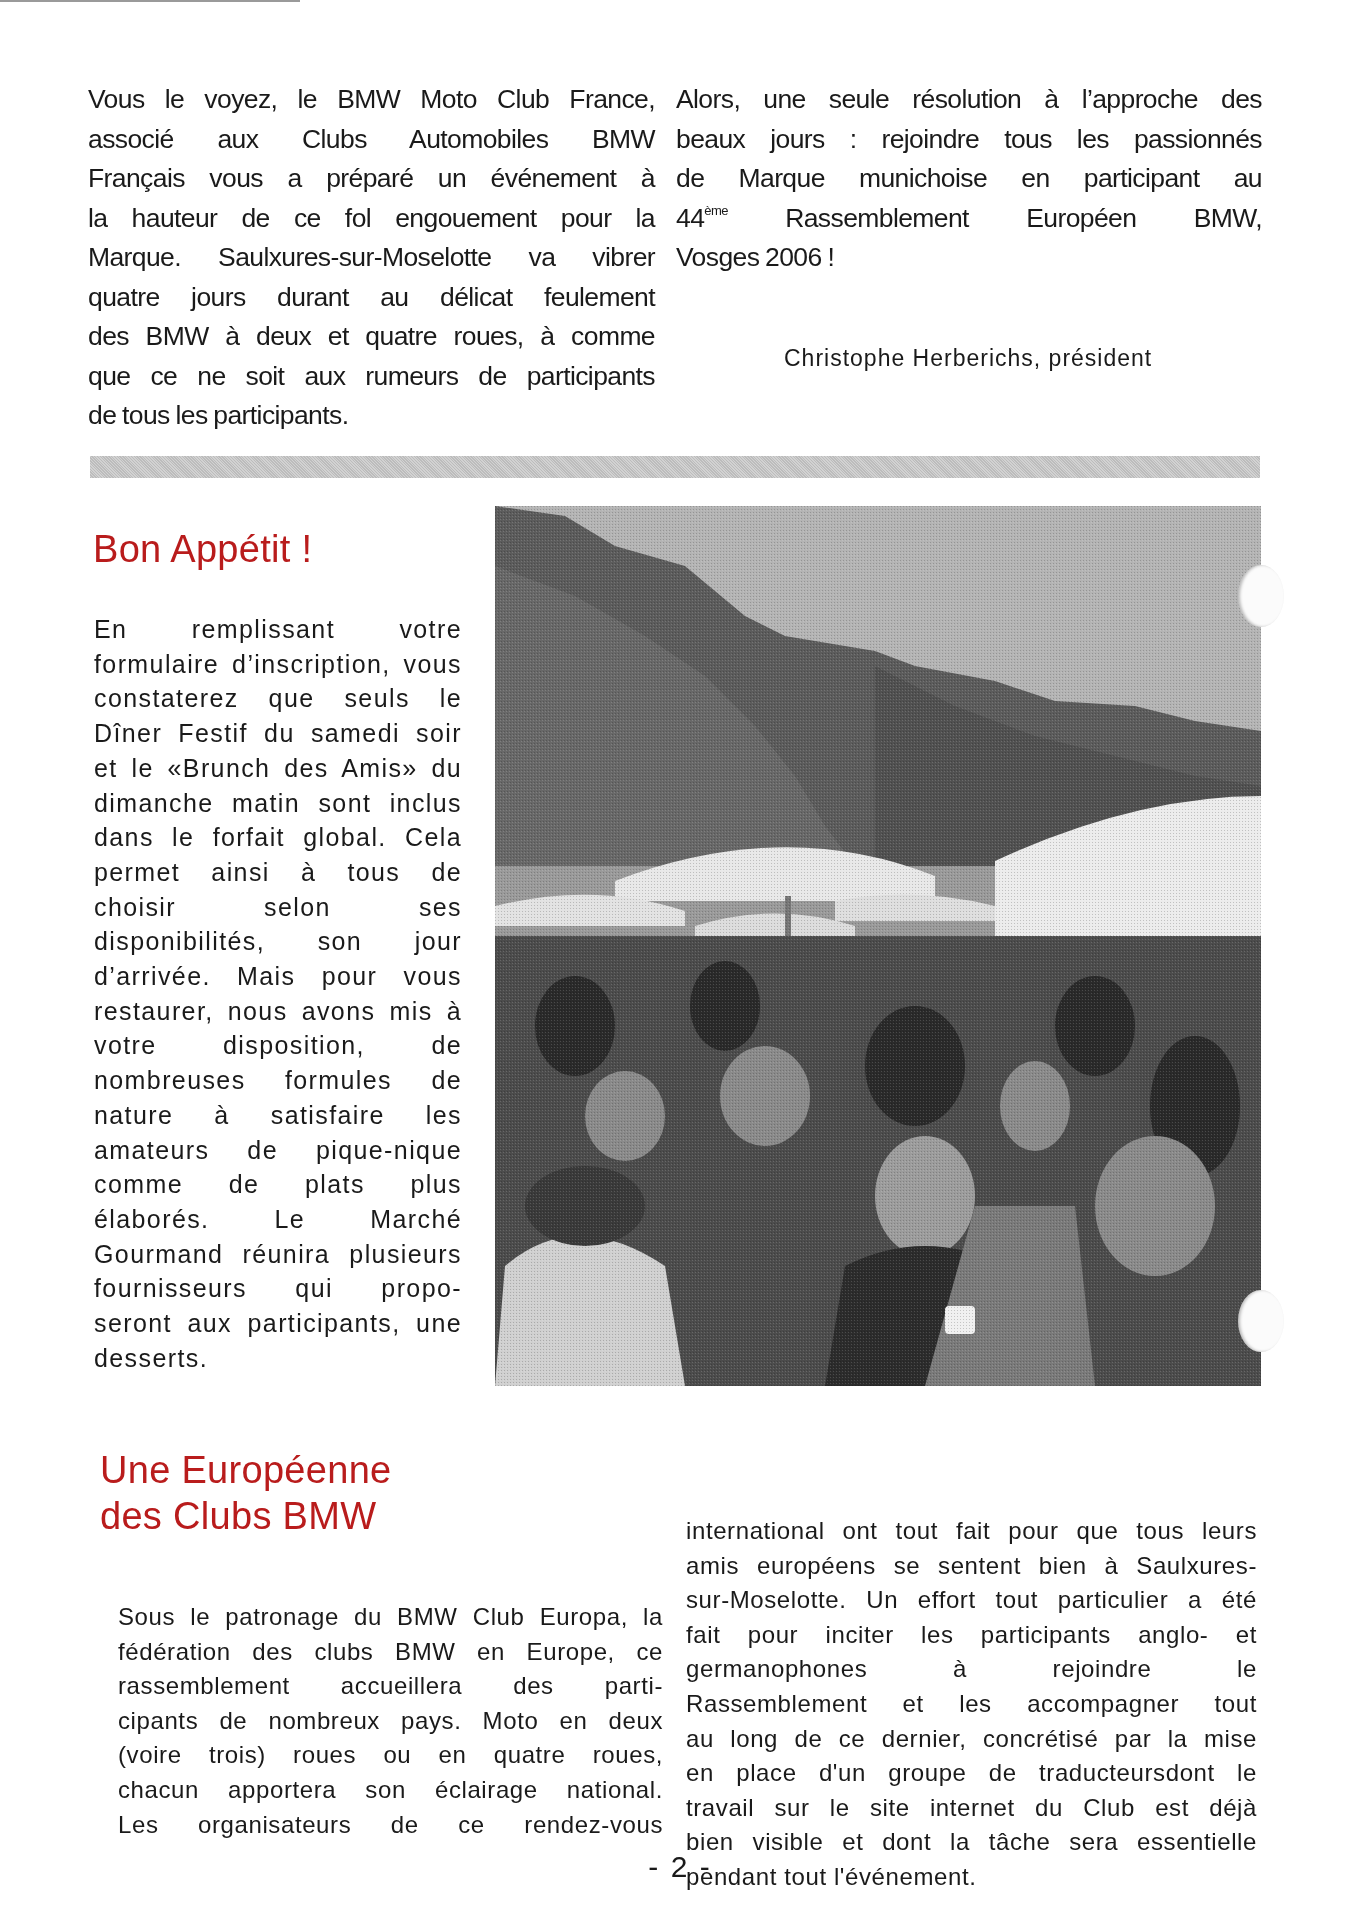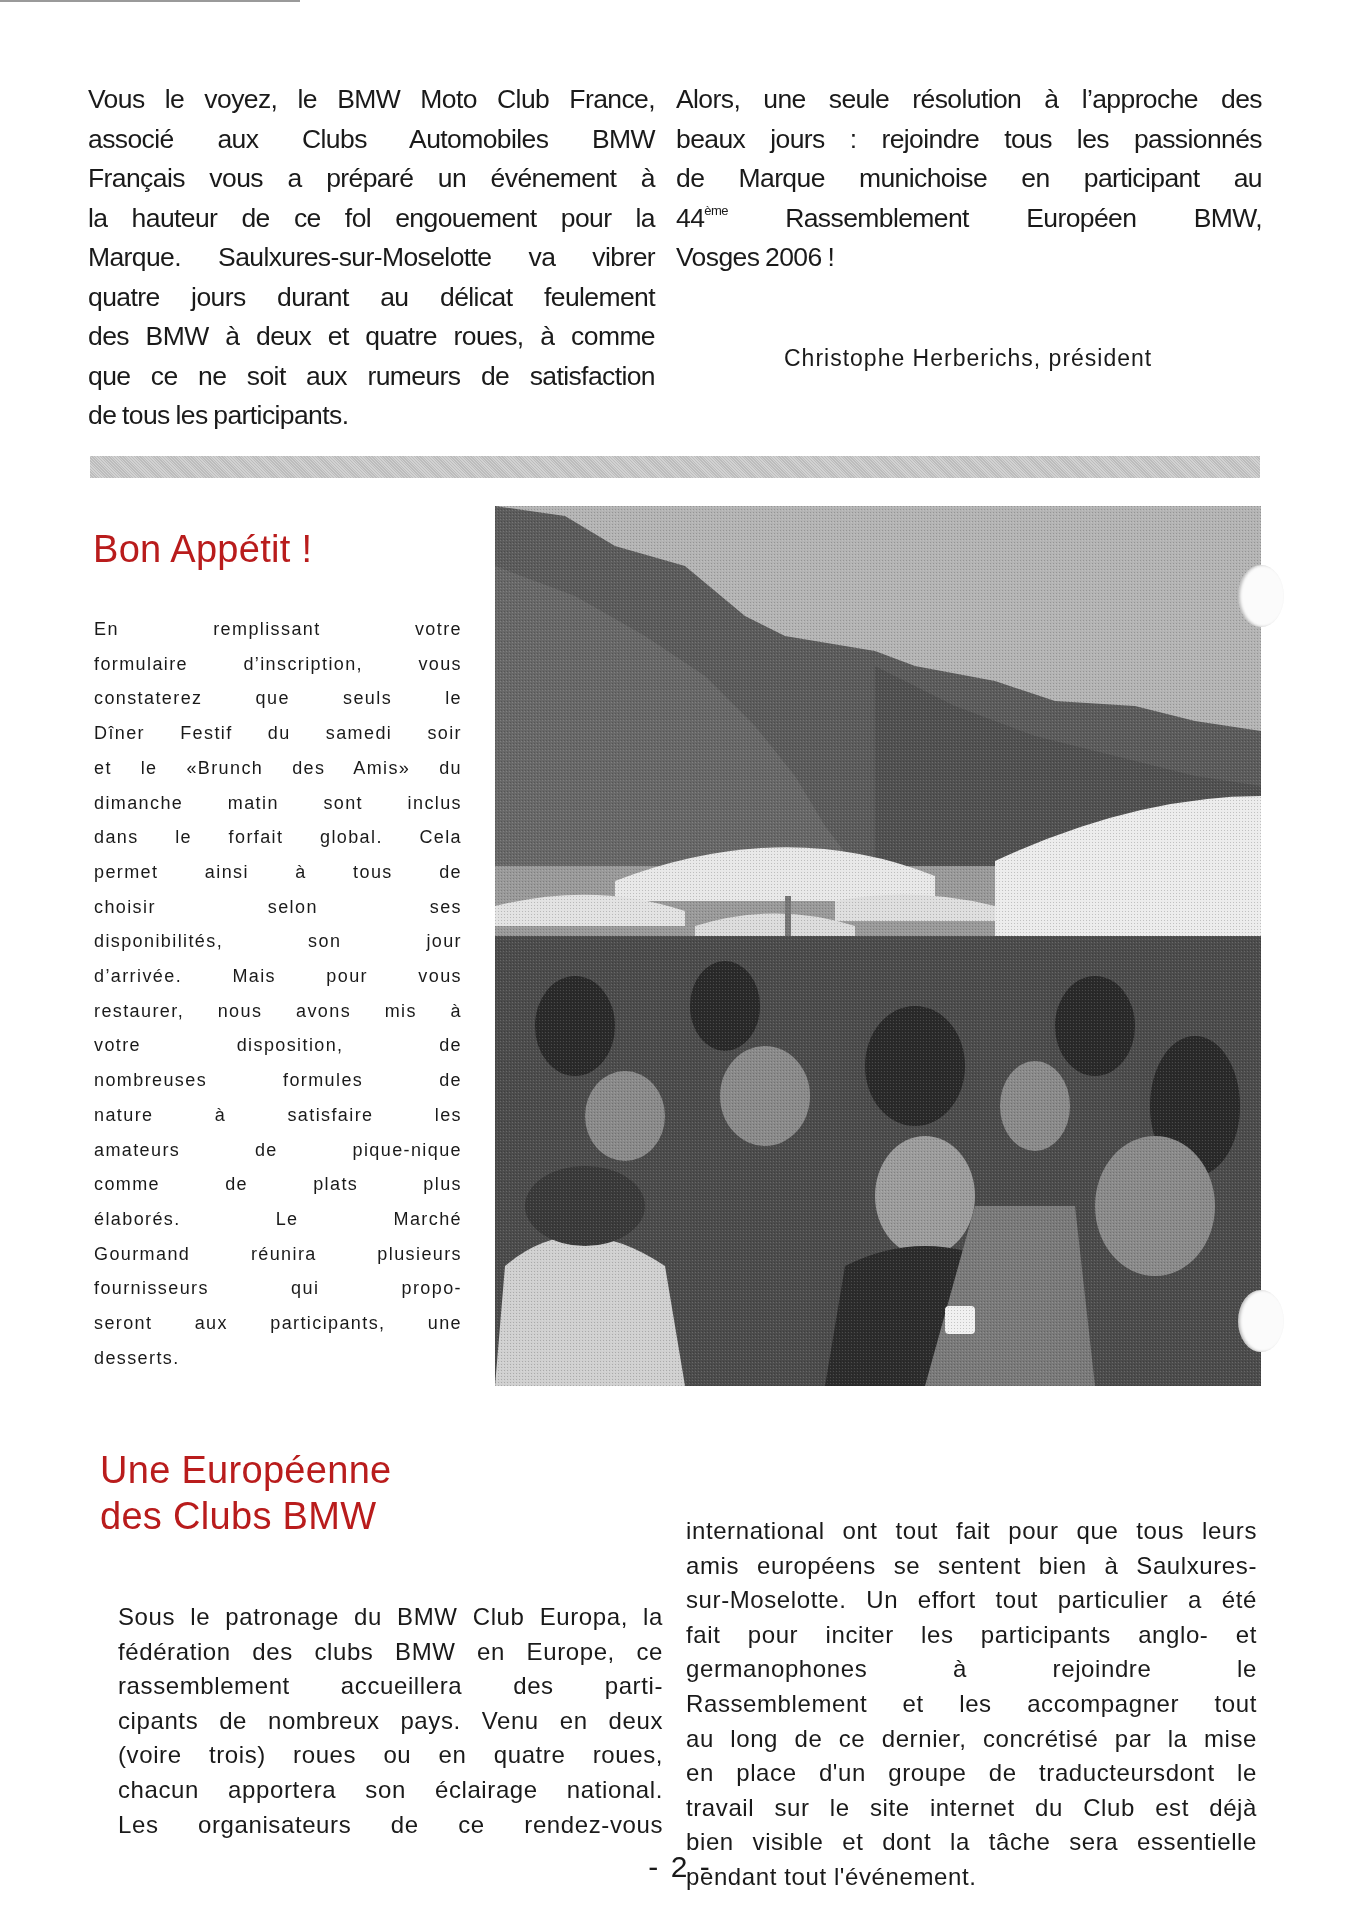--- a/index.html
+++ b/index.html
@@ -10,40 +10,40 @@
   .col { position:absolute; font-size:26.5px; line-height:39.5px; }
   .col .ln { display:block; white-space:nowrap; text-align:justify; text-align-last:justify; }
   .col .ln.last { text-align-last:left; }
   .narrow { letter-spacing:-0.6px; word-spacing:-1px; }
   sup { font-size:13px; vertical-align:12px; line-height:0; }
   .sig { font-size:23px; letter-spacing:1px; }
   .bar { left:90px; top:456px; width:1170px; height:22px;
          background: repeating-linear-gradient(45deg,#bcbcbc 0 1px,#d2d2d2 1px 2px); }
   .photo { left:495px; top:506px; width:766px; height:880px; overflow:hidden; background:#8a8a8a; }
   .h2 { font-size:38px; line-height:46px; color:#b91c1c; letter-spacing:0.3px; }
-  .body2 { font-size:18px; line-height:34.7px; letter-spacing:1.4px; }
+  .body2 { font-size:25px; line-height:34.7px; letter-spacing:1.4px; }
   .body3 { font-size:24px; line-height:34.6px; letter-spacing:0.6px; }
   .pagenum { font-size:30px; left:640px; top:1850px; width:80px; text-align:center; letter-spacing:2px; }
   .hole { width:46px; height:62px; border-radius:50%; background:#fbfbfb;
           box-shadow: inset 2px 0 3px rgba(0,0,0,0.25); }
 </style>
 </head>
 <body>
 
 <div class="abs topline"></div>
 
 <div class="col narrow" style="left:88px; top:80px; width:567px;">
   <span class="ln">Vous le voyez, le BMW Moto Club France,</span>
   <span class="ln">associé aux Clubs Automobiles BMW</span>
   <span class="ln">Français vous a préparé un événement à</span>
   <span class="ln">la hauteur de ce fol engouement pour la</span>
   <span class="ln">Marque. Saulxures-sur-Moselotte va vibrer</span>
   <span class="ln">quatre jours durant au délicat feulement</span>
   <span class="ln">des BMW à deux et quatre roues, à comme</span>
-  <span class="ln">que ce ne soit aux rumeurs de satisfaction</span>
+  <span class="ln">que ce ne soit aux rumeurs de participants</span>
   <span class="ln last">de tous les participants.</span>
 </div>
 
 <div class="col narrow" style="left:676px; top:80px; width:586px;">
   <span class="ln">Alors, une seule résolution à l’approche des</span>
   <span class="ln">beaux jours : rejoindre tous les passionnés</span>
   <span class="ln">de Marque munichoise en participant au</span>
   <span class="ln"><span>44</span><sup>ème</sup><span> Rassemblement Européen BMW,</span></span>
   <span class="ln last">Vosges 2006 !</span>
 </div>
@@ -136,21 +136,21 @@
 
 <div class="abs h2" style="left:100px; top:1447px;">
   <div>Une Européenne</div>
   <div>des Clubs BMW</div>
 </div>
 
 <div class="col body3" style="left:98px; top:1600px; width:545px;margin-left:20px;">
   <span class="ln">Sous le patronage du BMW Club Europa, la</span>
   <span class="ln">fédération des clubs BMW en Europe, ce</span>
   <span class="ln">rassemblement accueillera des parti-</span>
-  <span class="ln">cipants de nombreux pays. Venu en deux</span>
+  <span class="ln">cipants de nombreux pays. Moto en deux</span>
   <span class="ln">(voire trois) roues ou en quatre roues,</span>
   <span class="ln">chacun apportera son éclairage national.</span>
   <span class="ln">Les organisateurs de ce rendez-vous</span>
 </div>
 
 <div class="col body3" style="left:686px; top:1514px; width:571px;">
   <span class="ln">international ont tout fait pour que tous leurs</span>
   <span class="ln">amis européens se sentent bien à Saulxures-</span>
   <span class="ln">sur-Moselotte. Un effort tout particulier a été</span>
   <span class="ln">fait pour inciter les participants anglo- et</span>

